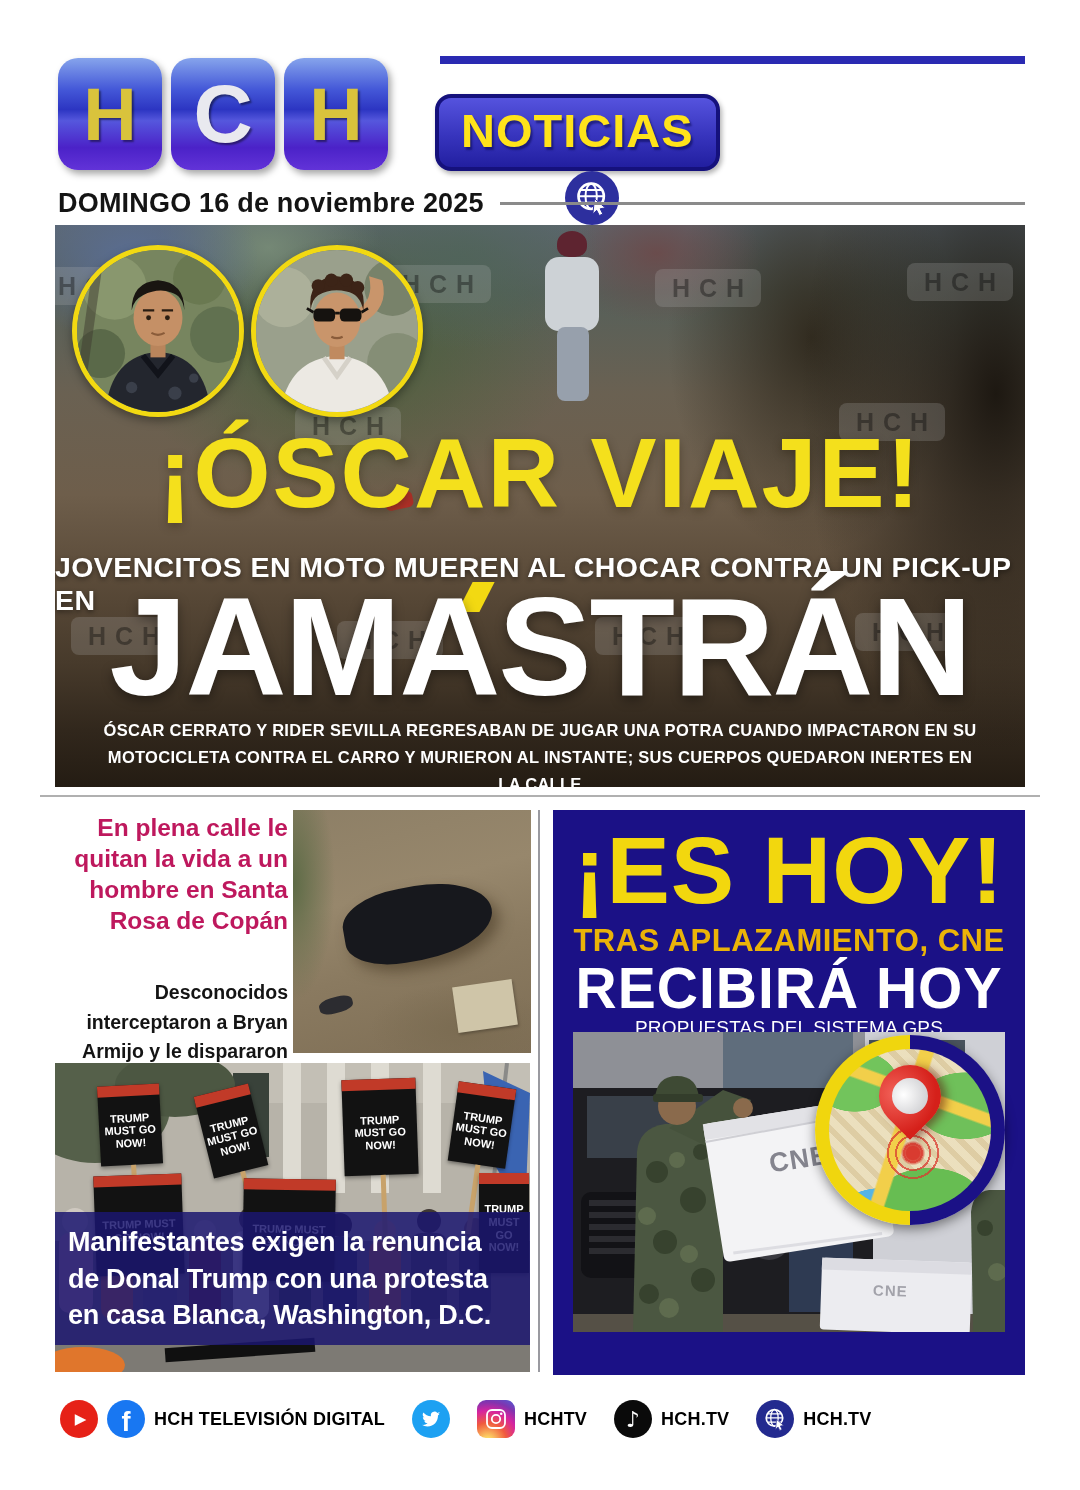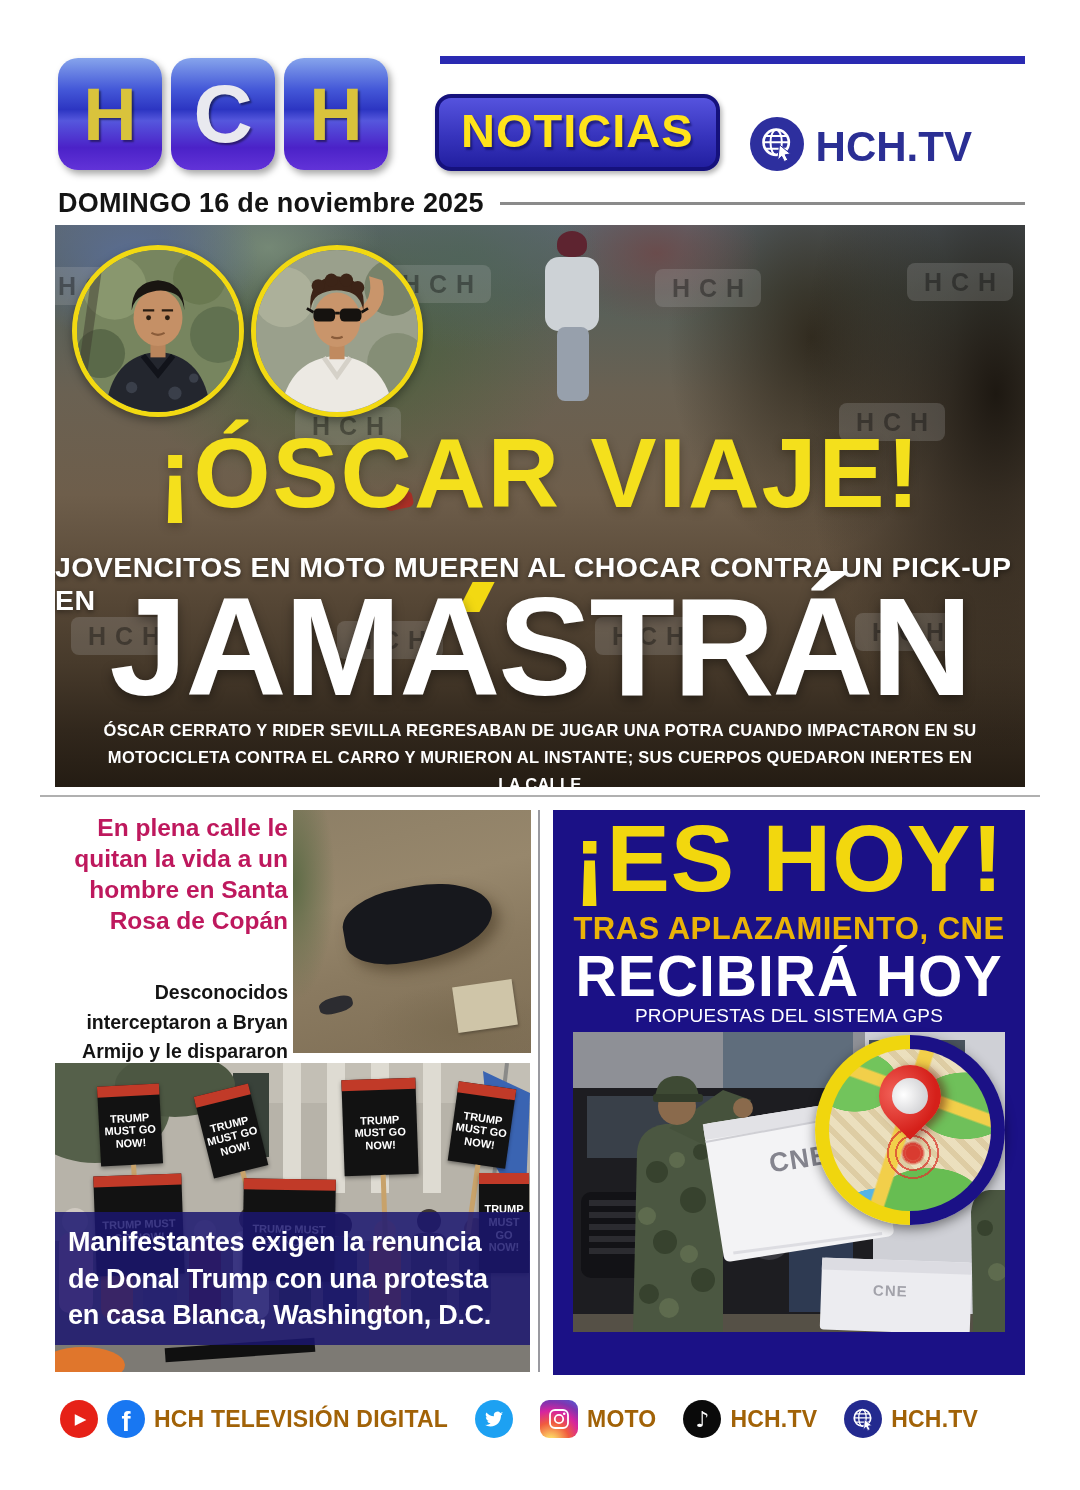--- a/index.html
+++ b/index.html
@@ -10,21 +10,21 @@
   
   .masthead { position:absolute; left:55px; top:52px; width:970px; height:122px; }
   .logo { position:absolute; left:3px; top:6px; display:flex; gap:9px; }
   .logo-sq { width:104px; height:112px; border-radius:20px;
     background:linear-gradient(180deg,#86a4ec 0%,#4458d8 28%,#2c35c2 46%,#5557dd 56%,#4b22c8 80%,#6233d8 100%);
     display:flex; align-items:center; justify-content:center; box-shadow:3px 4px 7px rgba(0,0,0,.35); }
   .logo-sq i { font-style:normal; font-weight:900; font-size:74px; color:#d9c33c;
     text-shadow:2px 2px 2px rgba(0,0,0,.45); }
   .logo-sq.c i { color:#e9e9ef; font-size:82px; }
   .top-rule { position:absolute; left:385px; top:4px; width:585px; height:8px; background:#2a2ab2; }
-  .mast-right-row { position:absolute; left:380px; top:42px; display:flex; align-items:flex-end; }
+  .mast-right-row { position:absolute; left:380px; top:42px; display:flex; align-items:center;flex-direction:column; }
   .noticias-badge { background:linear-gradient(180deg,#5553de 0%,#3734bd 55%,#221fa0 100%);
     border:4px solid #15117c; border-radius:16px; padding:5px 22px 9px; box-shadow:2px 3px 5px rgba(0,0,0,.3); }
   .noticias-badge span { font-size:47px; font-weight:900; color:#ffe31a; letter-spacing:1px;
     text-shadow:2px 3px 2px rgba(10,10,80,.55); }
   .globe-wrap { margin-left:30px; width:54px; height:54px; border-radius:50%; background:#2d2f9e;
     display:flex; align-items:center; justify-content:center; }
   .site-label { margin-left:12px; font-size:42px; font-weight:900; color:#2b2f94; letter-spacing:0; }
 
   
   .dateline { position:absolute; left:58px; top:188px; width:967px; display:flex; align-items:center; gap:16px; }
@@ -82,21 +82,21 @@
   .body-shape { position:absolute; left:50px; top:76px; width:150px; height:74px; background:#17181d;
     border-radius:46% 54% 58% 42%; transform:rotate(-10deg); box-shadow:6px 8px 14px rgba(60,45,25,.5); }
   .paper { position:absolute; right:16px; bottom:24px; width:60px; height:46px; background:#cfc5a8;
     transform:rotate(-8deg); box-shadow:1px 2px 3px rgba(0,0,0,.25); }
   .shoe { position:absolute; left:26px; bottom:40px; width:34px; height:16px; background:#2c2c30;
     border-radius:40%; transform:rotate(-15deg); }
   .v-rule { position:absolute; left:483px; top:0; width:2px; height:562px; background:#9a9aa0; }
 
   
   .cne-panel { position:absolute; left:498px; top:0; width:472px; height:565px; background:#1b1186; text-align:center; }
-  .es-hoy { margin-top:0; font-size:95px; font-weight:900; color:#f2d70e; line-height:1.02; letter-spacing:1px; }
+  .es-hoy { margin-top:12px; font-size:95px; font-weight:900; color:#f2d70e; line-height:1.02; letter-spacing:1px; }
   .cne-l1 { margin-top:4px; font-size:31px; font-weight:900; color:#eab308; letter-spacing:.5px; }
   .cne-l2 { font-size:57px; font-weight:900; color:#fff; line-height:1.02; letter-spacing:1px; }
   .cne-l3 { font-size:19px; font-weight:400; color:#fff; letter-spacing:.2px; }
   .cne-photo { position:absolute; left:20px; top:222px; width:432px; height:300px; background:#2c2c30; }
   .cne-photo > svg { position:absolute; inset:0; width:100%; height:100%; }
   .cne-box-label { position:absolute; left:196px; top:112px; font-weight:900; color:#84848e;
     font-size:27px; letter-spacing:1px; transform:rotate(-9deg); }
   .cne-box-label.small { left:300px; top:250px; font-size:15px; color:#a2a2aa; transform:rotate(2deg); }
   .map-circle { position:absolute; left:242px; top:3px; width:190px; height:190px; border-radius:50%;
     background:conic-gradient(#1b1186 0 50%, #f0d60e 50% 100%); box-shadow:0 4px 12px rgba(0,0,0,.45); }
@@ -134,21 +134,21 @@
   
   .social { position:absolute; left:60px; top:1400px; display:flex; align-items:center; gap:27px; }
   .soc-item { display:flex; align-items:center; gap:9px; }
   .ic { width:38px; height:38px; border-radius:50%; display:inline-flex; align-items:center; justify-content:center; }
   .yt { background:#e62117; } .yt::before { content:"▶"; color:#fff; font-size:15px; padding-left:3px; font-family:"DejaVu Sans",sans-serif; }
   .fb { background:#1877f2; } .fb::before { content:"f"; color:#fff; font-weight:900; font-size:27px; margin-top:7px; }
   .tw { background:#1da1f2; }
   .ig { border-radius:9px; background:radial-gradient(circle at 28% 110%, #fdda67 8%, #f05b3e 38%, #d6249f 62%, #8134af 80%, #515bd4 98%); }
   .tt { background:#0a0a0a; } .tt::before { content:"♪"; color:#fff; font-size:22px; font-weight:700; font-family:"DejaVu Sans",sans-serif; }
   .gl { background:#232a8f; }
-  .soc-label { font-size:23px; font-weight:900; color:#a16207; letter-spacing:.2px; }
+  .soc-label { font-size:18px; font-weight:900; color:#000000; letter-spacing:.2px; }
 </style>
 </head>
 <body>
 
 <div class="page">
 
   <header class="masthead">
     <div class="logo">
       <span class="logo-sq">
           <i>H</i>
@@ -423,21 +423,21 @@
       </span>
     </div>
     <div class="soc-item">
       <span class="ic ig">
         <svg width="24" height="24" viewBox="0 0 24 24" fill="none">
             <rect x="3" y="3" width="18" height="18" rx="5" stroke="#fff" stroke-width="1.8"></rect>
             <circle cx="12" cy="12" r="4.2" stroke="#fff" stroke-width="1.8"></circle>
             <circle cx="17.2" cy="6.8" r="1.3" fill="#fff"></circle>
           </svg>
       </span>
-      <b class="soc-label">MOTO</b>
+      <b class="soc-label">HCHTV</b>
     </div>
     <div class="soc-item">
       <span class="ic tt"></span>
       <b class="soc-label">HCH.TV</b>
     </div>
     <div class="soc-item">
       <span class="ic gl">
         <svg width="26" height="26" viewBox="0 0 24 24" fill="none">
           <circle cx="11.5" cy="11" r="7.6" stroke="#fff" stroke-width="1.6"></circle>
           <ellipse cx="11.5" cy="11" rx="3.4" ry="7.6" stroke="#fff" stroke-width="1.2"></ellipse>

